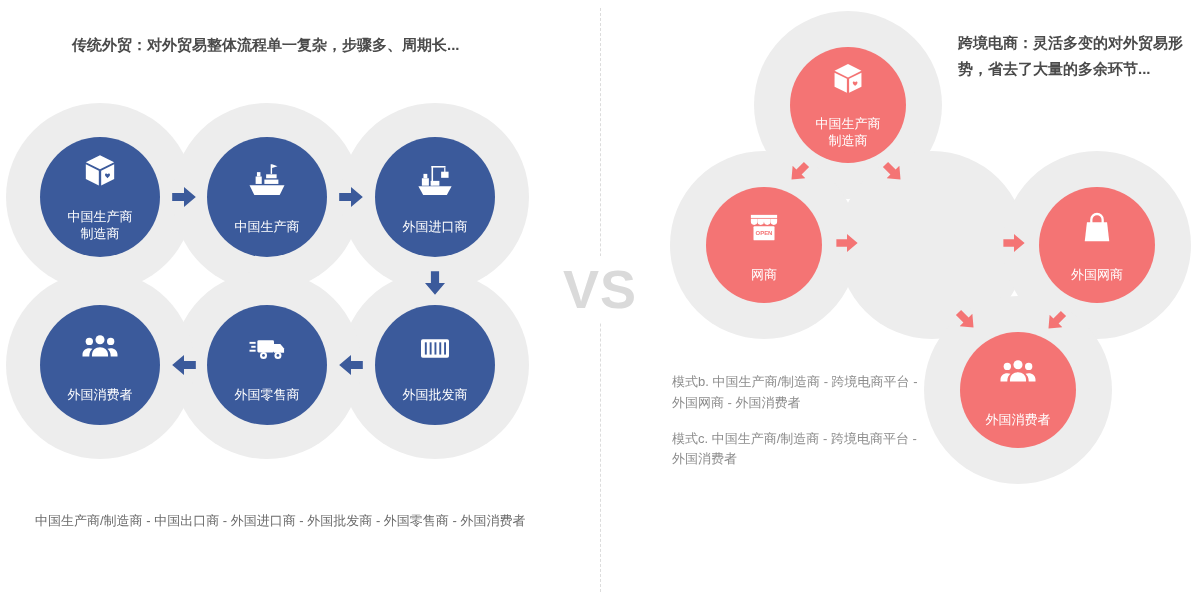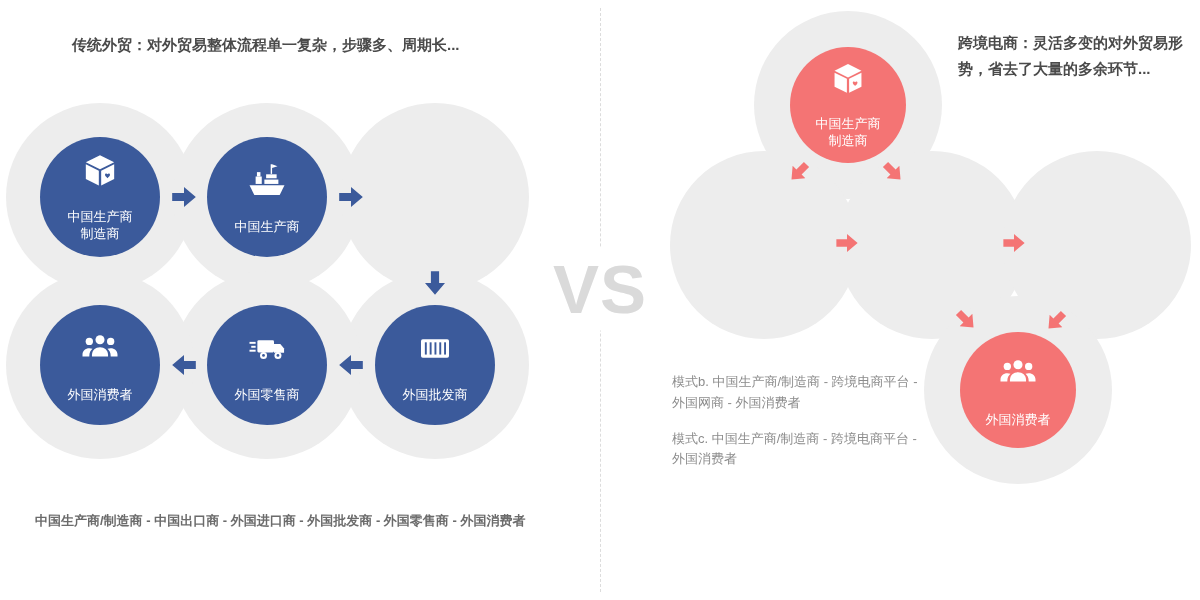--- a/index.html
+++ b/index.html
@@ -24,25 +24,25 @@
   .blue .accent   { fill: #3b5a9b; }
   .red  .accent   { fill: #f47474; }
   .blue .accent-s { stroke: #3b5a9b; fill: none; }
   .red  .sign-text { fill: #f47474; font-family: "Liberation Sans", sans-serif; }
 
   .arrow { position: absolute; z-index: 3; transform: translate(-50%,-50%) rotate(var(--r,0deg)); }
   .arrow svg { display: block; }
   .arrow-blue polygon { fill: #3b5a9b; }
   .arrow-red  polygon { fill: #f47474; }
 
-  .caption { position: absolute; font-size: 13px; color: #6b6b6b; font-weight: bold; }
+  .caption { position: absolute; font-size: 13px; color: #6b6b6b; }
 
   .divider { position: absolute; left: 600px; top: 8px; height: 584px; border-left: 1px dashed #dcdcdc; }
   .vs { position: absolute; left: 600px; top: 289px; transform: translate(-50%,-50%);
-        font-size: 69px; font-weight: 700; color: #dadada; background: #fff;
+        font-size: 54px; font-weight: 700; color: #dadada; background: #fff;
         padding: 2px 6px; letter-spacing: 1px; z-index: 4; }
 
   .modes { position: absolute; left: 672px; top: 372px; width: 250px; font-size: 13px; color: #8c8c8c; }
   .modes p { margin: 0 0 15px; line-height: 1.6; }
 </style>
 </head>
 <body>
 
 <div class="stage">
 
@@ -78,20 +78,35 @@
           <polygon points="29.8,6 36,8.2 29.8,10.4" fill="#fff"></polygon>
         </svg>
         <div class="label">
           <span>中国生产商</span>
         </div>
       </div>
     </div>
 
     <div class="node blue" style="left:435px; top:197px;">
       <div class="halo"></div>
+      <div class="circle">
+        <svg class="icon" viewBox="0 0 48 48" width="42" height="42">
+          <polygon points="5,31 43,31 37.5,41 10.5,41" fill="#fff"></polygon>
+          <rect x="9" y="22" width="8" height="8.5" fill="#fff"></rect>
+          <rect x="10.8" y="17" width="4.4" height="5" fill="#fff"></rect>
+          <rect x="20" y="8" width="1.8" height="22" fill="#fff"></rect>
+          <rect x="20" y="8" width="16" height="1.8" fill="#fff"></rect>
+          <rect x="34.5" y="9.8" width="1.4" height="5" fill="#fff"></rect>
+          <rect x="31" y="14.5" width="8.5" height="7" fill="#fff"></rect>
+          <rect x="19" y="25" width="10" height="5.5" fill="#fff"></rect>
+        </svg>
+        <div class="label">
+          <span>外国进口商</span>
+        </div>
+      </div>
     </div>
 
     <div class="node blue" style="left:435px; top:365px;">
       <div class="halo"></div>
       <div class="circle">
         <svg class="icon" viewBox="0 0 48 48" width="42" height="42">
           <rect x="8" y="14" width="32" height="21" rx="2" fill="#fff"></rect>
           <g class="accent-s" stroke-width="2.2">
             <line x1="13.5" y1="17.5" x2="13.5" y2="31.5"></line>
             <line x1="19" y1="17.5" x2="19" y2="31.5"></line>
@@ -189,28 +204,51 @@
         </svg>
         <div class="label">
           <span>中国生产商</span>
           <span>制造商</span>
         </div>
       </div>
     </div>
 
     <div class="node red" style="left:764px; top:245px;">
       <div class="halo"></div>
+      <div class="circle">
+        <svg class="icon" viewBox="0 0 48 48" width="42" height="42">
+          <rect x="9" y="9" width="30" height="3.5" fill="#fff"></rect>
+          <path d="M9 13.5h7.5v3.2a3.75 3.75 0 0 1-7.5 0z" fill="#fff"></path>
+          <path d="M16.5 13.5H24v3.2a3.75 3.75 0 0 1-7.5 0z" fill="#fff"></path>
+          <path d="M24 13.5h7.5v3.2a3.75 3.75 0 0 1-7.5 0z" fill="#fff"></path>
+          <path d="M31.5 13.5H39v3.2a3.75 3.75 0 0 1-7.5 0z" fill="#fff"></path>
+          <rect x="12" y="22" width="24" height="16" rx="1" fill="#fff"></rect>
+          <text class="sign-text" x="24" y="32.5" text-anchor="middle" font-size="6.8" font-weight="bold">OPEN</text>
+        </svg>
+        <div class="label">
+          <span>网商</span>
+        </div>
+      </div>
     </div>
 
     <div class="node red" style="left:932px; top:245px;">
       <div class="halo"></div>
     </div>
 
     <div class="node red" style="left:1097px; top:245px;">
       <div class="halo"></div>
+      <div class="circle">
+        <svg class="icon" viewBox="0 0 48 48" width="42" height="42">
+          <path d="M17.5 20v-5.5a6.5 6.5 0 0 1 13 0V20" fill="none" stroke="#fff" stroke-width="2.6"></path>
+          <path d="M12.5 17.5h23L38 39H10z" fill="#fff"></path>
+        </svg>
+        <div class="label">
+          <span>外国网商</span>
+        </div>
+      </div>
     </div>
 
     <div class="node red" style="left:1018px; top:390px;">
       <div class="halo"></div>
       <div class="circle">
         <svg class="icon" viewBox="0 0 48 48" width="42" height="42" fill="#fff">
           <circle cx="24" cy="14.5" r="5.2"></circle>
           <path d="M14.8 32c0-5.6 4.1-9 9.2-9s9.2 3.4 9.2 9v1.6H14.8z"></path>
           <circle cx="11.8" cy="16.5" r="4.2"></circle>
           <path d="M4 31.5c0-4.5 3.3-7.3 7.8-7.3 1.3 0 2.5.2 3.6.7-2.3 1.9-3.6 4.7-3.6 8.1v.6H4z"></path>

